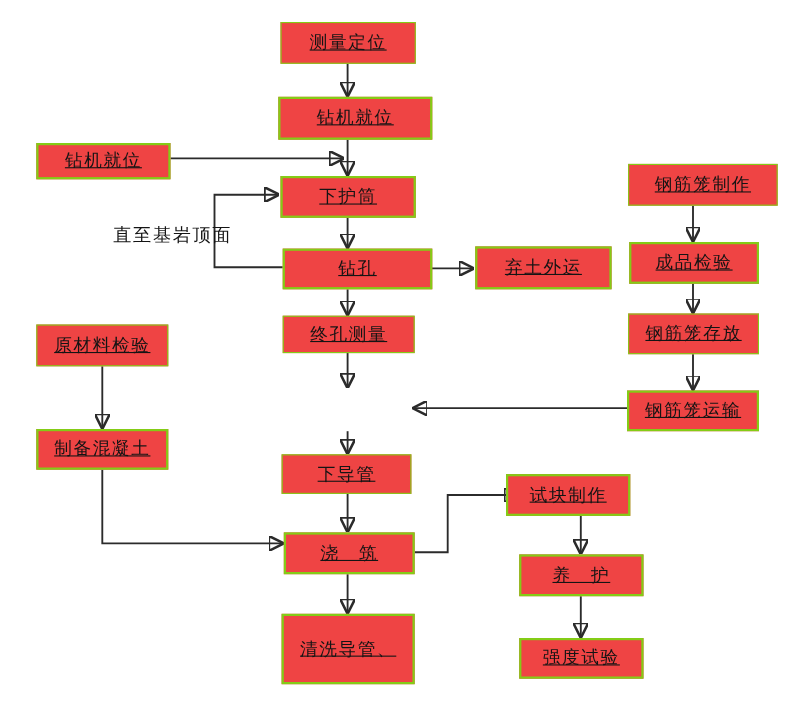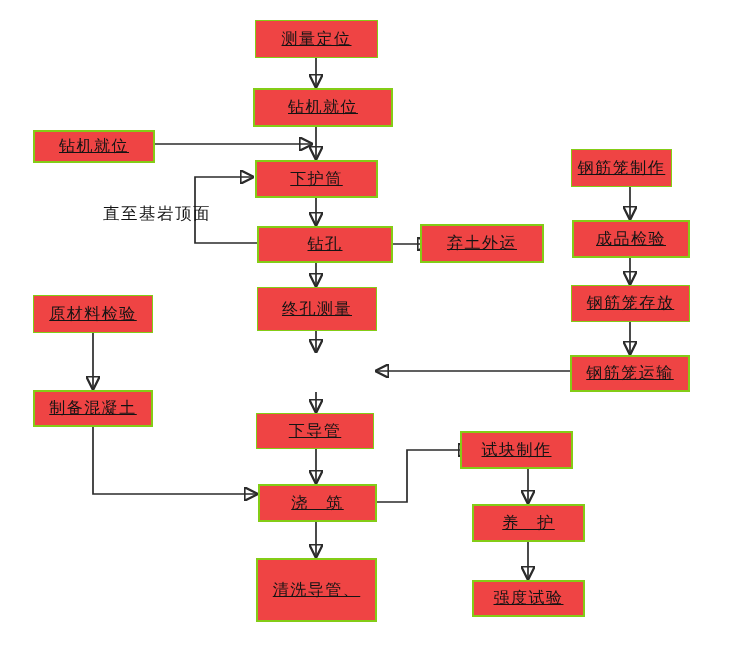--- a/index.html
+++ b/index.html
@@ -86,36 +86,36 @@
   <div class="node" style="left:253px;top:88px;width:140px;height:39px">钻机就位</div>
 
   <div class="node" style="left:33px;top:130px;width:122px;height:33px">钻机就位</div>
 
   <div class="node" style="left:255px;top:160px;width:123px;height:38px">下护筒</div>
 
   <div class="float-label" style="left:58px;top:203px">直至基岩顶面</div>
 
   <div class="node" style="left:257px;top:226px;width:136px;height:37px">钻孔</div>
 
-  <div class="node" style="left:420px;top:224px;width:124px;height:39px">弃土外运</div>
+  <div class="node" style="left:432px;top:224px;width:124px;height:39px">弃土外运</div>
 
-  <div class="node thin" style="left:257px;top:287px;width:120px;height:44px">终孔测量</div>
+  <div class="node thin" style="left:257px;top:287px;width:120px;height:34px">终孔测量</div>
 
 
   <div class="node thin" style="left:256px;top:413px;width:118px;height:36px">下导管</div>
 
   <div class="node" style="left:258px;top:484px;width:119px;height:38px">浇　筑</div>
 
   <div class="node" style="left:256px;top:558px;width:121px;height:64px">清洗导管、</div>
 
   <div class="node" style="left:33px;top:390px;width:120px;height:37px">制备混凝土</div>
 
   <div class="node thin" style="left:33px;top:295px;width:120px;height:38px">原材料检验</div>
 
-  <div class="node thin" style="left:571px;top:149px;width:101px;height:38px">钢筋笼制作</div>
+  <div class="node thin" style="left:571px;top:149px;width:136px;height:38px">钢筋笼制作</div>
 
   <div class="node" style="left:572px;top:220px;width:118px;height:38px">成品检验</div>
 
   <div class="node thin" style="left:571px;top:285px;width:119px;height:37px">钢筋笼存放</div>
 
   <div class="node" style="left:570px;top:355px;width:120px;height:37px">钢筋笼运输</div>
 
   <div class="node" style="left:460px;top:431px;width:113px;height:38px">试块制作</div>
 
   <div class="node" style="left:472px;top:504px;width:113px;height:38px">养　护</div>

